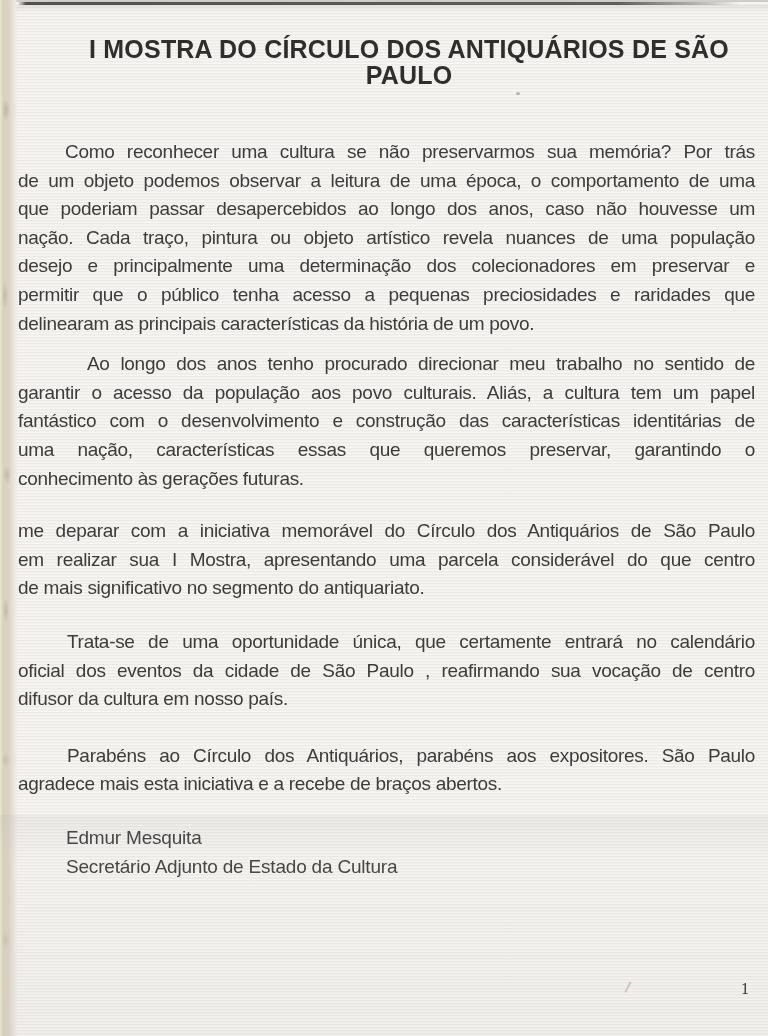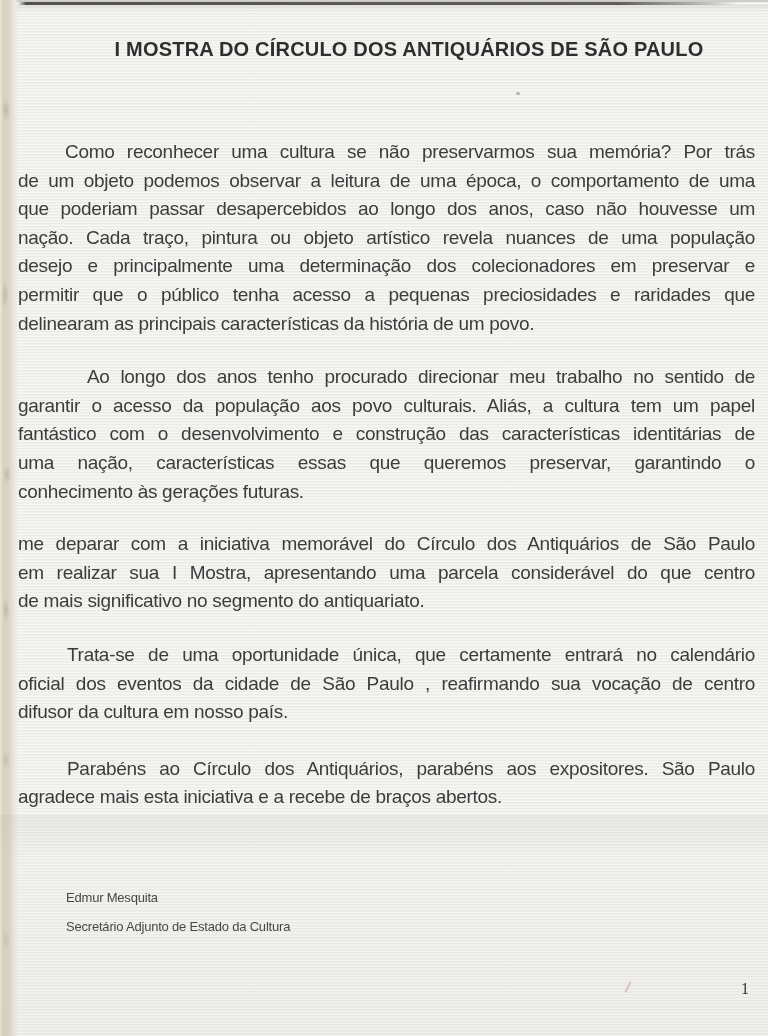--- a/index.html
+++ b/index.html
@@ -63,37 +63,37 @@
   .speck-slash {
     position: absolute; left: 627px; top: 981px; width: 2px; height: 12px;
     background: rgba(198,160,158,0.55); transform: rotate(28deg); border-radius: 1px;
   }
 
   
   .title {
     position: absolute; top: 36px; left: 0; width: 100%;
     box-sizing: border-box; padding-left: 50px;
     margin: 0; text-align: center;
-    font-size: 20px; font-weight: bold; letter-spacing: 0.2px;
+    font-size: 25px; font-weight: bold; letter-spacing: 0.2px;
     color: #2e2e2e; line-height: 26px;
   }
   .body-text {
     position: absolute; top: 138px; left: 18px; width: 737px;
     font-size: 19px; line-height: 28.6px; letter-spacing: -0.3px;
     color: #3c3c3c;
   }
   .pline { min-height: 28.6px; }
   .just { text-align: justify; text-align-last: justify; }
-  .para:nth-child(1) { margin-bottom: 25px; }
+  .para:nth-child(1) { margin-bottom: 12px; }
   .para:nth-child(2) { margin-bottom: 24px; }
   .para:nth-child(3) { margin-bottom: 25px; }
   .para:nth-child(4) { margin-bottom: 28px; }
   .signature {
-    position: absolute; left: 66px; top: 884px;
-    font-size: 13px; line-height: 28.5px; letter-spacing: -0.2px;
+    position: absolute; left: 66px; top: 824px;
+    font-size: 19px; line-height: 28.5px; letter-spacing: -0.2px;
     color: #474747;
   }
   .pagenum {
     position: absolute; right: 19px; top: 980px;
     font-family: "Liberation Serif", serif;
     font-size: 16px; color: #333;
   }
 </style>
 </head>
 <body>

